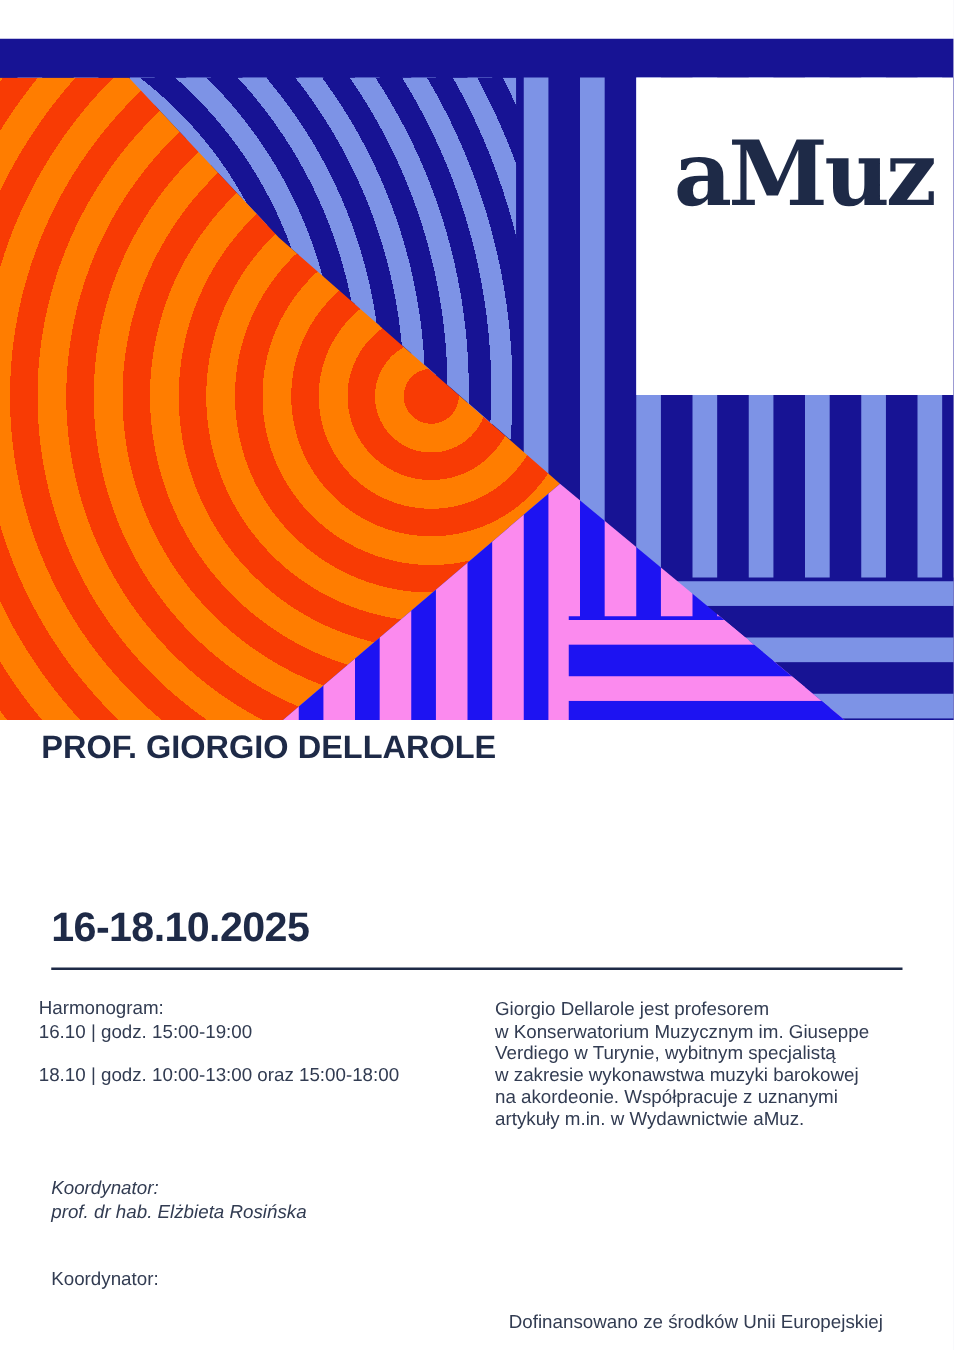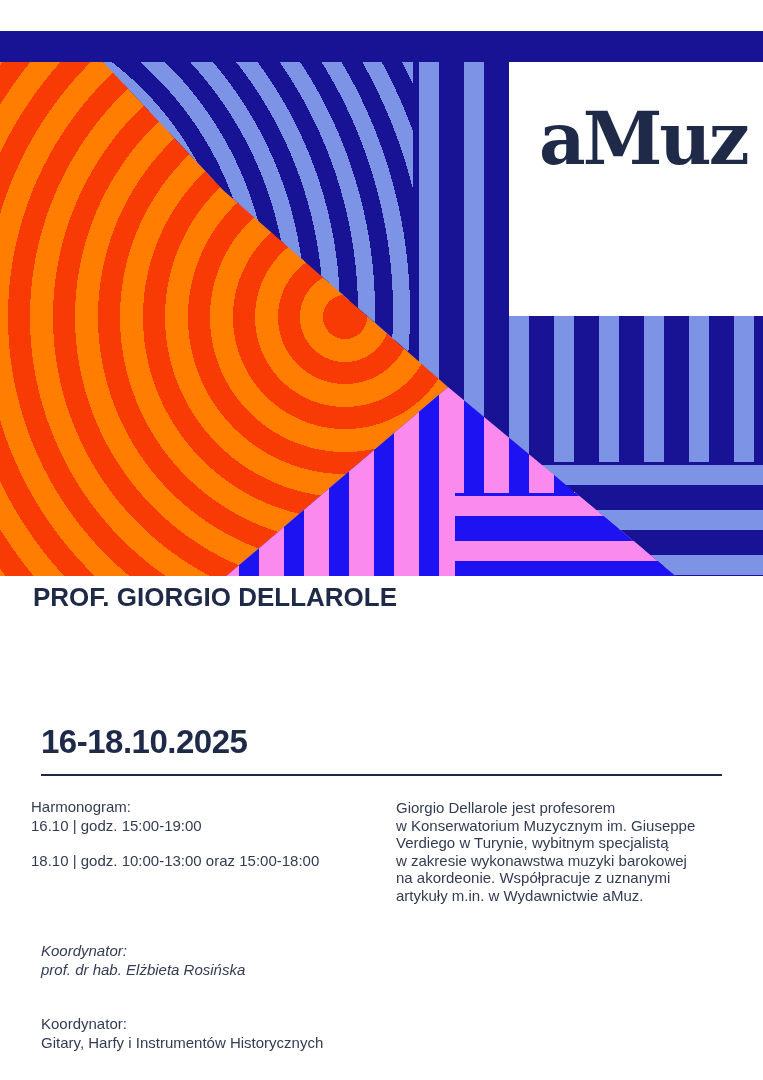--- a/index.html
+++ b/index.html
@@ -119,17 +119,17 @@
     <div>artykuły m.in. w Wydawnictwie aMuz.</div>
   </div>
 
   <div class="layer coordinator">
     <div>Koordynator:</div>
     <div>prof. dr hab. Elżbieta Rosińska</div>
   </div>
 
   <div class="layer organizer">
     <div>Koordynator:</div>
-    <div>Gitary, Harfy i Instrumentów Historycznych</div>
   </div>
 
+  <div class="layer funding">Dofinansowano ze środków Unii Europejskiej</div>
 
 </div>
 
 </body></html>

